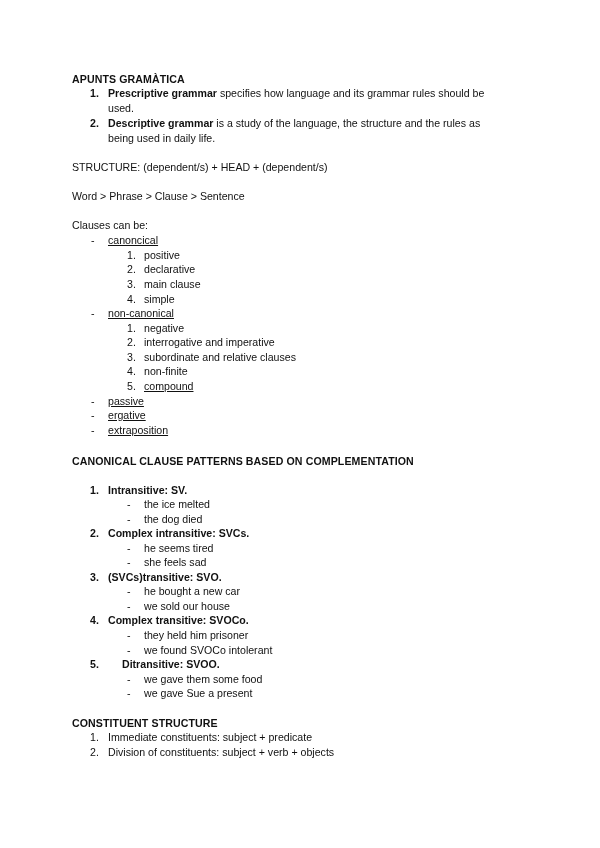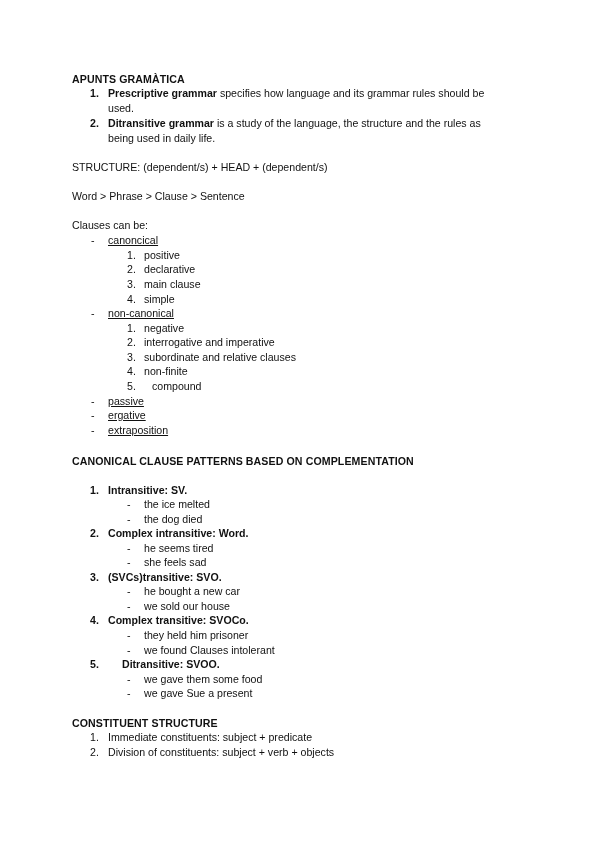--- a/index.html
+++ b/index.html
@@ -19,21 +19,21 @@
 
 <div class="page">
 
   <div class="line h" style="left:72px; top:72px;">APUNTS GRAMÀTICA</div>
 
   <div class="line b" style="left:90px; top:86px;">1.</div>
   <div class="line" style="left:108px; top:86px;"><span class="b">Prescriptive grammar</span><span> specifies how language and its grammar rules should be</span></div>
   <div class="line" style="left:108px; top:101px;">used.</div>
 
   <div class="line b" style="left:90px; top:116px;">2.</div>
-  <div class="line" style="left:108px; top:116px;"><span class="b">Ditransitive grammar</span><span> is a study of the language, the structure and the rules as</span></div>
+  <div class="line" style="left:108px; top:116px;"><span class="b">Descriptive grammar</span><span> is a study of the language, the structure and the rules as</span></div>
   <div class="line" style="left:108px; top:131px;">being used in daily life.</div>
 
   <div class="line" style="left:72px; top:189px;">Word &gt; Phrase &gt; Clause &gt; Sentence</div>
   <div class="line" style="left:72px; top:160px;">STRUCTURE: (dependent/s) + HEAD + (dependent/s)</div>
 
   <div class="line" style="left:72px; top:218px;">Clauses can be:</div>
 
   <div class="line" style="left:91px; top:233px;">-</div>
   <div class="line u" style="left:108px; top:233px;">canoncical</div>
 
@@ -51,58 +51,58 @@
 
   <div class="line" style="left:127px; top:321px;">1.</div>
   <div class="line" style="left:144px; top:321px;">negative</div>
   <div class="line" style="left:127px; top:335px;">2.</div>
   <div class="line" style="left:144px; top:335px;">interrogative and imperative</div>
   <div class="line" style="left:127px; top:350px;">3.</div>
   <div class="line" style="left:144px; top:350px;">subordinate and relative clauses</div>
   <div class="line" style="left:127px; top:364px;">4.</div>
   <div class="line" style="left:144px; top:364px;">non-finite</div>
   <div class="line" style="left:127px; top:379px;">5.</div>
-  <div class="line" style="left:152px; top:379px;">compound</div>
+  <div class="line" style="left:144px; top:379px;text-decoration:underline;">compound</div>
 
   <div class="line" style="left:91px; top:394px;">-</div>
   <div class="line u" style="left:108px; top:394px;">passive</div>
   <div class="line" style="left:91px; top:408px;">-</div>
   <div class="line u" style="left:108px; top:408px;">ergative</div>
   <div class="line" style="left:91px; top:423px;">-</div>
   <div class="line u" style="left:108px; top:423px;">extraposition</div>
 
   <div class="line h" style="left:72px; top:454px;">CANONICAL CLAUSE PATTERNS BASED ON COMPLEMENTATION</div>
 
   <div class="line b" style="left:90px; top:483px;">1.</div>
   <div class="line b" style="left:108px; top:483px;">Intransitive: SV.</div>
   <div class="line" style="left:127px; top:497px;">-</div>
   <div class="line" style="left:144px; top:497px;">the ice melted</div>
   <div class="line" style="left:127px; top:512px;">-</div>
   <div class="line" style="left:144px; top:512px;">the dog died</div>
 
   <div class="line b" style="left:90px; top:526px;">2.</div>
-  <div class="line b" style="left:108px; top:526px;">Complex intransitive: Word.</div>
+  <div class="line b" style="left:108px; top:526px;">Complex intransitive: SVCs.</div>
   <div class="line" style="left:127px; top:541px;">-</div>
   <div class="line" style="left:144px; top:541px;">he seems tired</div>
   <div class="line" style="left:127px; top:555px;">-</div>
   <div class="line" style="left:144px; top:555px;">she feels sad</div>
 
   <div class="line b" style="left:90px; top:570px;">3.</div>
   <div class="line b" style="left:108px; top:570px;">(SVCs)transitive: SVO.</div>
   <div class="line" style="left:127px; top:584px;">-</div>
   <div class="line" style="left:144px; top:584px;">he bought a new car</div>
   <div class="line" style="left:127px; top:599px;">-</div>
   <div class="line" style="left:144px; top:599px;">we sold our house</div>
 
   <div class="line b" style="left:90px; top:613px;">4.</div>
   <div class="line b" style="left:108px; top:613px;">Complex transitive: SVOCo.</div>
   <div class="line" style="left:127px; top:628px;">-</div>
   <div class="line" style="left:144px; top:628px;">they held him prisoner</div>
   <div class="line" style="left:127px; top:643px;">-</div>
-  <div class="line" style="left:144px; top:643px;">we found Clauses intolerant</div>
+  <div class="line" style="left:144px; top:643px;">we found SVOCo intolerant</div>
 
   <div class="line b" style="left:90px; top:657px;">5.</div>
   <div class="line b" style="left:108px; top:657px;margin-left:14px;">Ditransitive: SVOO.</div>
   <div class="line" style="left:127px; top:672px;">-</div>
   <div class="line" style="left:144px; top:672px;">we gave them some food</div>
   <div class="line" style="left:127px; top:686px;">-</div>
   <div class="line" style="left:144px; top:686px;">we gave Sue a present</div>
 
   <div class="line h" style="left:72px; top:716px;">CONSTITUENT STRUCTURE</div>
   <div class="line" style="left:90px; top:730px;">1.</div>

